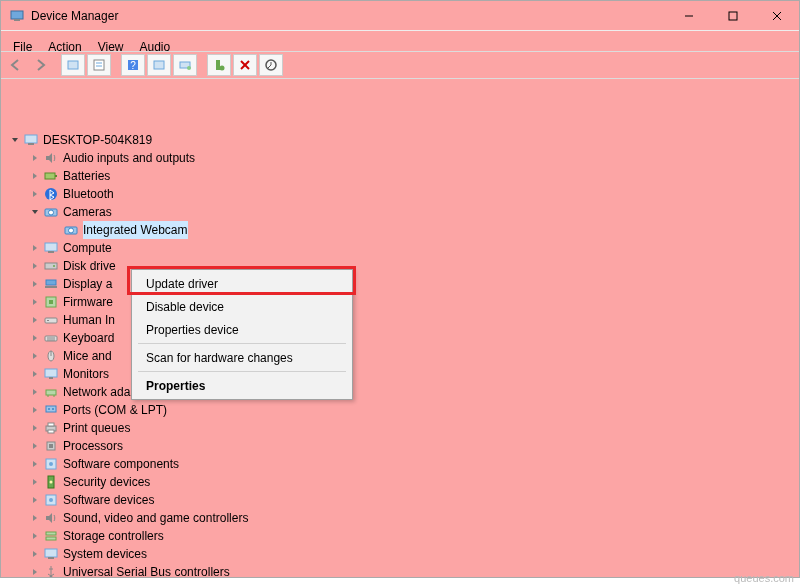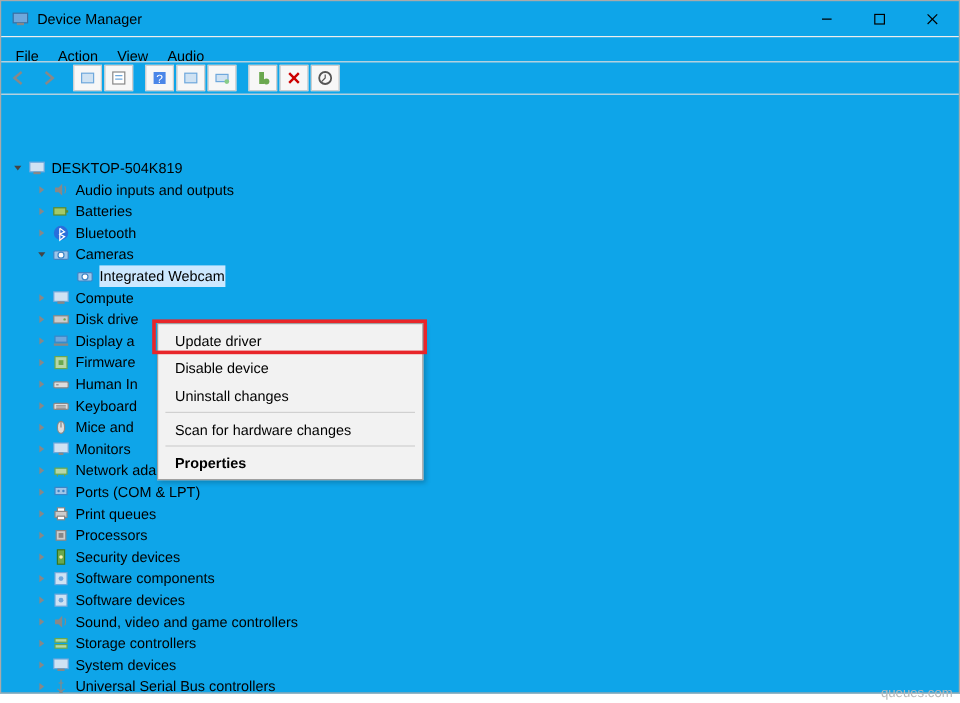--- a/index.html
+++ b/index.html
@@ -1,17 +1,17 @@
 <!DOCTYPE html>
 <html><head>
 <meta charset="utf-8">
 <style>
 * { margin: 0; padding: 0; box-sizing: border-box; font-family: "Segoe UI", Tahoma, sans-serif; }
 html, body { width: 800px; height: 586px; background: #fff; overflow: hidden; }
-.window { width: 800px; height: 578px; border: 1px solid #aaa; display: flex; flex-direction: column; background: #0ea5e9; }
+.window { width: 800px; height: 578px; border: 1px solid #aaa; display: flex; flex-direction: column; background: #fca5a5; }
 .titlebar { height: 30px; display: flex; align-items: center; padding: 0 0 0 8px; border-bottom: 1px solid #eee; }
 .titlebar .icon { width: 16px; height: 16px; margin-right: 6px; display: flex; align-items: center; justify-content: center; }
 .titlebar .title { font-size: 12px; flex: 1; }
 .winbtns { display: flex; }
 .winbtn { width: 44px; height: 28px; display: flex; align-items: center; justify-content: center; font-size: 11px; color: #333; }
 .winbtn svg { width: 10px; height: 10px; }
 .menubar { height: 20px; display: flex; align-items: center; padding: 0 4px; font-size: 12px; gap: 0; }
 .menubar .mi { padding: 2px 8px; margin-top: 12px; }
 .toolbar { height: 28px; display: flex; align-items: center; border-top: 1px solid #dcdcdc; border-bottom: 1px solid #dcdcdc; padding: 0 4px; gap: 2px; }
 .tbtn { width: 24px; height: 22px; display: flex; align-items: center; justify-content: center; border: 1px solid #ccc; background: #f7f7f7; }
@@ -390,39 +390,39 @@
           <span class="label">Processors</span>
         </div>
         <div class="row l1">
           <span class="exp">
             <svg width="8" height="8" viewBox="0 0 8 8">
               <path d="M2 1l4 3-4 3z" fill="#888"></path>
             </svg>
           </span>
           <span class="ic">
             <svg width="16" height="16" viewBox="0 0 16 16">
+              <rect x="3" y="3" width="10" height="10" fill="#cfe2f3" stroke="#6fa8dc"></rect>
+              <circle cx="8" cy="8" r="2" fill="#6fa8dc"></circle>
+            </svg>
+          </span>
+          <span class="label">Software components</span>
+        </div>
+        <div class="row l1">
+          <span class="exp">
+            <svg width="8" height="8" viewBox="0 0 8 8">
+              <path d="M2 1l4 3-4 3z" fill="#888"></path>
+            </svg>
+          </span>
+          <span class="ic">
+            <svg width="16" height="16" viewBox="0 0 16 16">
               <rect x="5" y="2" width="6" height="12" fill="#6aa84f" stroke="#38761d"></rect>
               <circle cx="8" cy="8" r="1.5" fill="#fff6b0"></circle>
             </svg>
           </span>
           <span class="label">Security devices</span>
-        </div>
-        <div class="row l1">
-          <span class="exp">
-            <svg width="8" height="8" viewBox="0 0 8 8">
-              <path d="M2 1l4 3-4 3z" fill="#888"></path>
-            </svg>
-          </span>
-          <span class="ic">
-            <svg width="16" height="16" viewBox="0 0 16 16">
-              <rect x="3" y="3" width="10" height="10" fill="#cfe2f3" stroke="#6fa8dc"></rect>
-              <circle cx="8" cy="8" r="2" fill="#6fa8dc"></circle>
-            </svg>
-          </span>
-          <span class="label">Software components</span>
         </div>
         <div class="row l1">
           <span class="exp">
             <svg width="8" height="8" viewBox="0 0 8 8">
               <path d="M2 1l4 3-4 3z" fill="#888"></path>
             </svg>
           </span>
           <span class="ic">
             <svg width="16" height="16" viewBox="0 0 16 16">
               <rect x="3" y="3" width="10" height="10" fill="#cfe2f3" stroke="#6fa8dc"></rect>
@@ -485,21 +485,21 @@
               <circle cx="8" cy="13" r="1.5" fill="#888"></circle>
             </svg>
           </span>
           <span class="label">Universal Serial Bus controllers</span>
         </div>
       </div>
 
     <div class="ctxmenu">
       <div class="ctxrow">Update driver</div>
       <div class="ctxrow">Disable device</div>
-      <div class="ctxrow">Uninstall changes</div>
+      <div class="ctxrow">Properties device</div>
       <div class="ctxsep"></div>
       <div class="ctxrow">Scan for hardware changes</div>
       <div class="ctxsep"></div>
       <div class="ctxrow" style="font-weight:bold">Properties</div>
     </div>
 
     <div class="hilite"></div>
   </div>
 </div>
 

